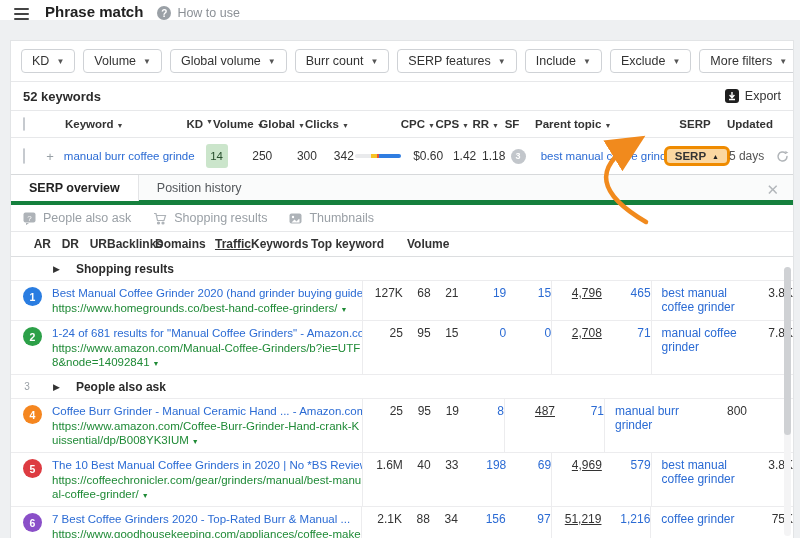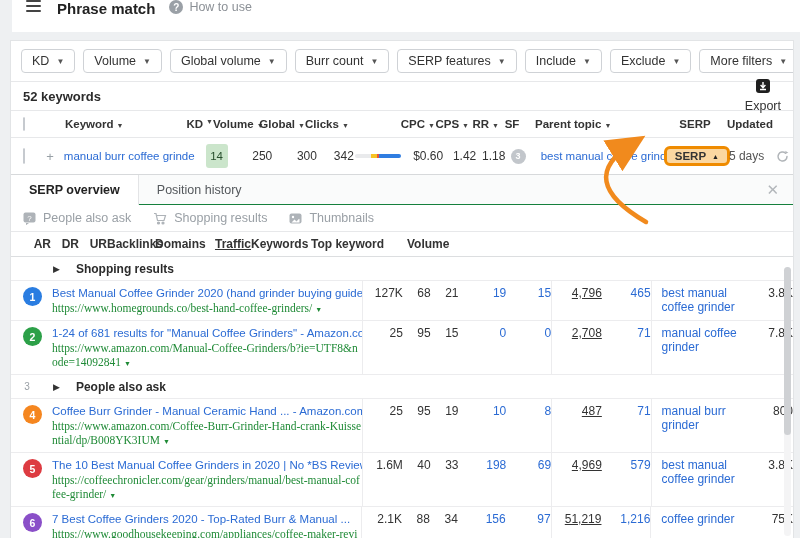--- a/index.html
+++ b/index.html
@@ -1,39 +1,39 @@
 <!DOCTYPE html>
 <html><head>
 <meta charset="utf-8">
 <style>
   * { margin:0; padding:0; box-sizing:border-box; }
   html,body { width:800px; height:538px; overflow:hidden; }
   body { font-family:"Liberation Sans", sans-serif; background:#eef0f2; color:#333; position:relative; }
 
   
-  .topbar { background:#fff; height:32px; display:flex; align-items:flex-start; padding:0 14px;margin-left:12px; }
+  .topbar { background:#fff; height:20px; display:flex; align-items:flex-end; padding:0 14px; }
   .burger { width:15px; display:inline-flex; flex-direction:column; gap:3px; margin-right:16px; cursor:pointer; }
   .burger i { display:block; height:2px; background:#444; border-radius:1px; }
   .apptitle { font-size:15px; font-weight:700; color:#222; margin-right:14px; }
   .helpwrap { display:flex; align-items:center; gap:6px; color:#8b9096; font-size:12.5px; }
   .qicon { width:14px; height:14px; border-radius:50%; background:#9aa0a6; color:#fff; font-size:10px; font-weight:700;
            display:inline-flex; align-items:center; justify-content:center; }
 
   
   .card { position:absolute; left:10px; right:6px; top:40px; bottom:0; background:#fff; border:1px solid #e2e4e6; border-bottom:none; overflow:hidden; }
 
   .filters { display:flex; gap:8px; padding:8px 10px; align-items:center; }
   .fbtn { display:inline-flex; align-items:center; gap:7px; border:1px solid #cfd2d6; border-radius:4px; background:#fff;
           padding:4px 10px; font-size:12.5px; color:#333; cursor:pointer; white-space:nowrap; }
   .dcaret { font-size:8px; color:#555; }
   .divider { height:1px; background:#e7e8ea; }
 
   .countrow { display:flex; align-items:center; justify-content:space-between; padding:7px 12px; height:28px; }
   .kwcount { font-size:13px; font-weight:700; color:#2b2b2b; }
-  .export { display:flex; align-items:center; gap:6px; font-size:12.5px; color:#333; cursor:pointer;flex-direction:column; }
+  .export { display:flex; align-items:center; gap:6px; font-size:12.5px; color:#333; cursor:pointer; }
 
   
   .kwhead, .kwrow { display:flex; align-items:center; padding:0 0 0 12px; }
   .kwhead { height:28px; font-size:11.5px; font-weight:700; color:#333; border-top:1px solid #e7e8ea; border-bottom:1px solid #e7e8ea; }
   .kwrow { height:36px; font-size:12px; }
   .scaret { font-size:7px; color:#444; margin-left:3px; }
   .k-check{width:24px;} .k-plus{width:18px; color:#98a0a6; font-size:13px; cursor:pointer;}
   .k-word{flex:1 1 auto; min-width:0; white-space:nowrap; overflow:hidden;}
   .k-kd{width:34px; display:flex; justify-content:flex-end;}
   .k-vol{width:46px; text-align:right;} .k-glob{width:46px; text-align:right;} .k-clicks{width:38px; text-align:right;}
@@ -51,21 +51,21 @@
   .clicksbar { width:46px; height:4px; border-radius:2px; overflow:hidden; display:flex; }
   .clicksbar i { display:block; height:100%; }
   .sfbadge { width:15px; height:15px; border-radius:50%; color:#fff; font-size:9px; font-weight:700;
              display:inline-flex; align-items:center; justify-content:center; }
   .serpbtn { display:inline-flex; align-items:center; gap:6px; border:3px solid #ef8b00; border-radius:6px;
              padding:1px 8px; font-size:11.5px; font-weight:700; color:#333; cursor:pointer; }
   .upcaret { font-size:7px; color:#222; }
 
   
   .panel { border-top:1px solid #d7d9db; }
-  .tabs { position:relative; height:30px; background:#fafbfb; display:flex; border-bottom:1px solid #15803d; }
+  .tabs { position:relative; height:30px; background:#fafbfb; display:flex; border-bottom:5px solid #15803d; }
   .tab { display:flex; align-items:center; padding:0 18px; font-size:12.5px; color:#54585c; cursor:pointer; }
   .tab.active { background:#fff; font-weight:700; color:#222; border-right:1px solid #e3e4e6; margin-bottom:-1px; }
   .closex { position:absolute; right:14px; top:7px; color:#b3b7bb; font-size:15px; cursor:pointer; line-height:1; }
 
   .toggles { display:flex; align-items:center; gap:22px; height:26px; padding:0 12px; }
   .toggle { display:flex; align-items:center; gap:7px; color:#9aa0a6; font-size:12.5px; cursor:pointer; }
   .gico { display:inline-flex; }
 
   
   .stable { font-size:12px; }
@@ -77,21 +77,21 @@
   .c-bl{width:48px; text-align:right;} .c-dm{width:46px; text-align:right; border-right:1px solid #ececee;}
   .c-tr{width:50px; text-align:right;text-decoration:underline;} .c-kw{width:50px; text-align:right; border-right:1px solid #ececee;}
   .c-top{width:106px; padding-left:10px; font-size:12px; line-height:14px;}
   .c-vol{width:36px; text-align:right;}
   .shead .c-res{border-right:none;} .shead .c-dm,.shead .c-kw{border-right:none;}
   .blue { color:#2b6bd4; }
   .pos { width:19px; height:19px; border-radius:50%; color:#fff; font-size:10.5px; font-weight:700; flex:none;
          display:inline-flex; align-items:center; justify-content:center; margin-top:1px; }
   .rtext { min-width:0; }
   .rtitle { display:block; color:#2b6bd4; font-size:11.5px; line-height:15px; white-space:nowrap; overflow:hidden; text-decoration:none; cursor:pointer; }
-  .rurl { color:#1f8a36; font-size:11.5px; line-height:14px; word-break:break-all; text-decoration:none; cursor:pointer;font-family:Liberation Serif, serif; }
+  .rurl { color:#1f8a36; font-size:11.5px; line-height:14px; word-break:break-all; text-decoration:none; cursor:pointer; }
   .urlcaret { color:#1f8a36; font-size:7px; margin-left:3px; cursor:pointer; }
   .grow { min-height:24px; align-items:center; }
   .grow .c-res { border-right:none; align-items:center; padding-bottom:0; padding-top:0; }
   .gposnum { width:16px; font-size:10px; color:#9aa0a6; text-align:center; margin-left:-4px; }
   .gtri { font-size:9px; color:#333; margin:0 6px 0 8px; }
   .glabel { font-weight:700; font-size:12px; color:#2b2b2b; }
 
   
   .vtrack { position:absolute; right:2px; top:226px; bottom:2px; width:7px; background:#f4f4f5; border-radius:4px; }
   .vthumb { position:absolute; right:0; top:0; width:7px; height:168px; background:#cfd1d4; border-radius:4px; }
@@ -339,21 +339,20 @@
         <span class="c c-res">
           <span class="pos" style="background-color: rgb(245, 134, 31);">4</span>
           <span class="rtext">
             <a class="rtitle">Coffee Burr Grinder - Manual Ceramic Hand ... - Amazon.com</a>
             <span><a class="rurl">https://www.amazon.com/Coffee-Burr-Grinder-Hand-crank-Kuissential/dp/B008YK3IUM</a><span class="urlcaret">▼</span></span>
           </span>
         </span>
         <span class="c c-ar">25</span>
         <span class="c c-dr">95</span>
         <span class="c c-ur">19</span>
-        <span class="c c-bl blue">10</span>
         <span class="c c-dm blue">8</span>
         <span class="c c-tr">487</span>
         <span class="c c-kw blue">71</span>
         <span class="c c-top"><a class="link">manual burr grinder</a></span>
         <span class="c c-vol">800</span>
       </div>
 
       <div class="srow">
         <span class="c c-res">
           <span class="pos" style="background-color: rgb(221, 59, 65);">5</span>

